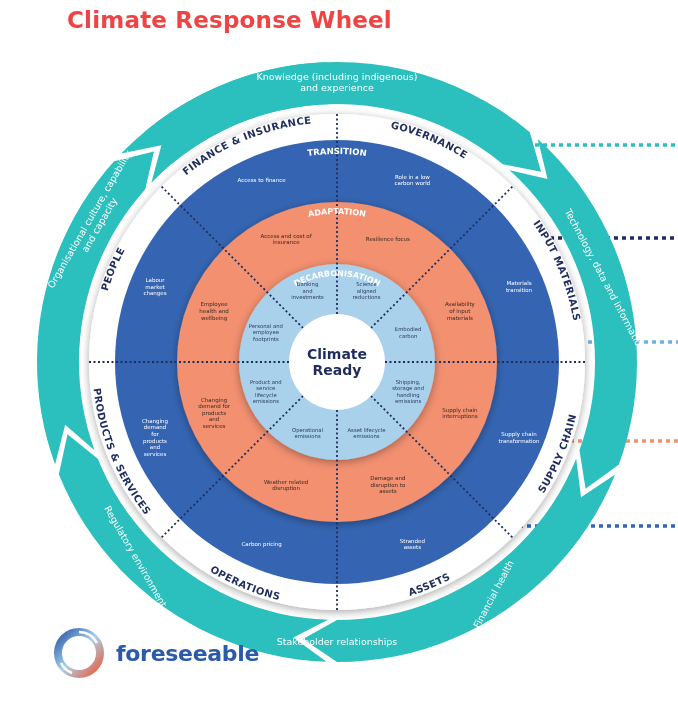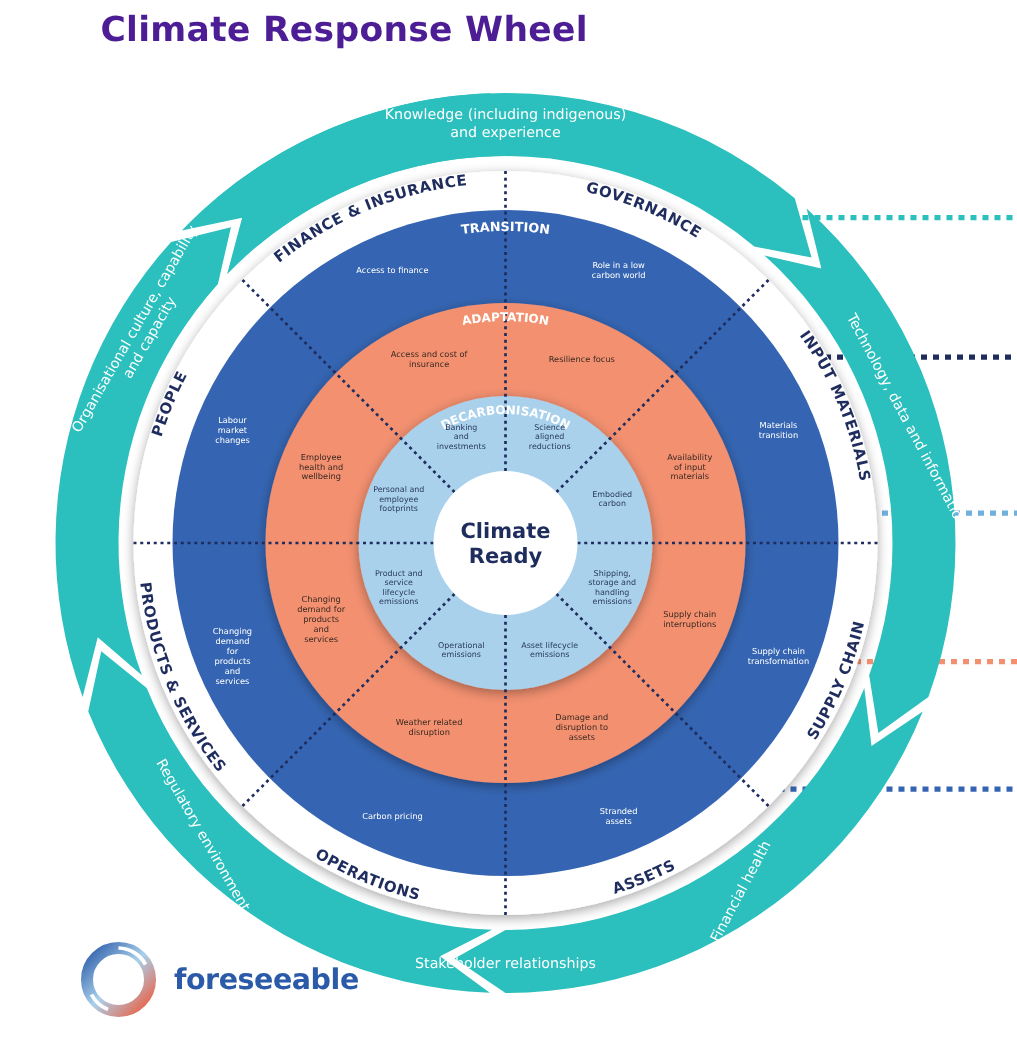--- a/index.html
+++ b/index.html
@@ -1,20 +1,20 @@
 <!DOCTYPE html>
 <html><head>
 <meta charset="utf-8">
 <style>
   html,body{margin:0;padding:0;background:#ffffff;}
   body{width:678px;height:702px;overflow:hidden;position:relative;font-family:"Liberation Sans",sans-serif;}
-  .title{position:absolute;left:67px;top:7px;font-family:"DejaVu Sans",sans-serif;font-weight:bold;font-size:23px;color:#4c1d95;letter-spacing:0.2px;}
+  .title{position:absolute;left:67px;top:7px;font-family:"DejaVu Sans",sans-serif;font-weight:bold;font-size:23px;color:#ef4444;letter-spacing:0.2px;}
   svg#wheel{position:absolute;left:0;top:0;}
   .logo{position:absolute;left:52px;top:626px;display:flex;align-items:center;}
-  .logo-text{font-family:"DejaVu Sans",sans-serif;font-weight:bold;font-size:19px;color:#2a5aa8;margin-left:10px;letter-spacing:-0.3px;}
+  .logo-text{font-family:"DejaVu Sans",sans-serif;font-weight:bold;font-size:22px;color:#2a5aa8;margin-left:10px;letter-spacing:-0.3px;}
   svg text{font-family:"DejaVu Sans",sans-serif;}
 </style>
 </head>
 <body>
 
 <div class="title">Climate Response Wheel</div>
 
 <svg id="wheel" width="678" height="702" viewBox="0 0 678 702" xmlns="http://www.w3.org/2000/svg">
   <defs>
     <filter id="shadow" x="-10%" y="-10%" width="120%" height="120%">

